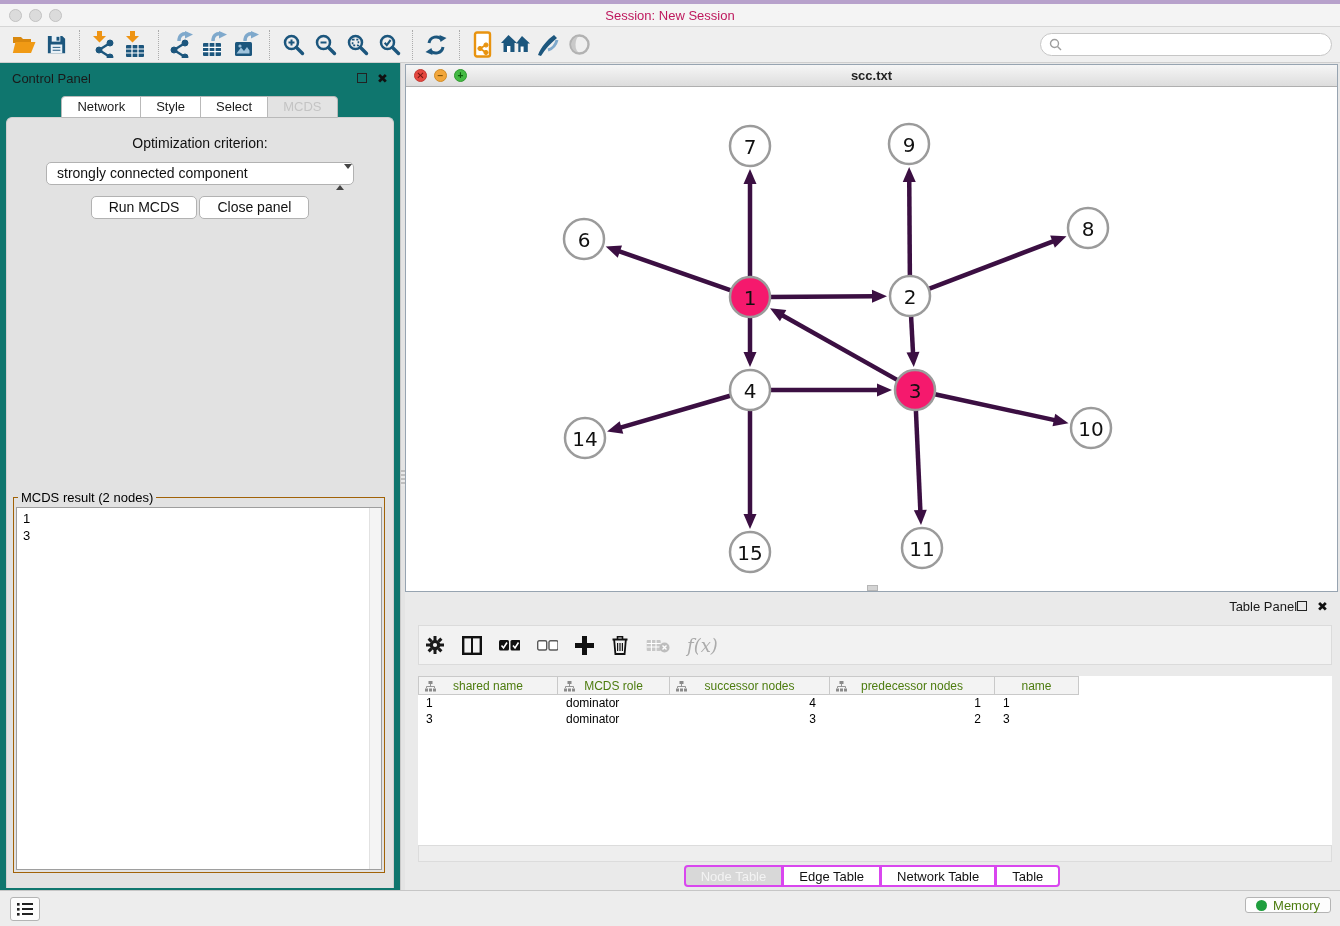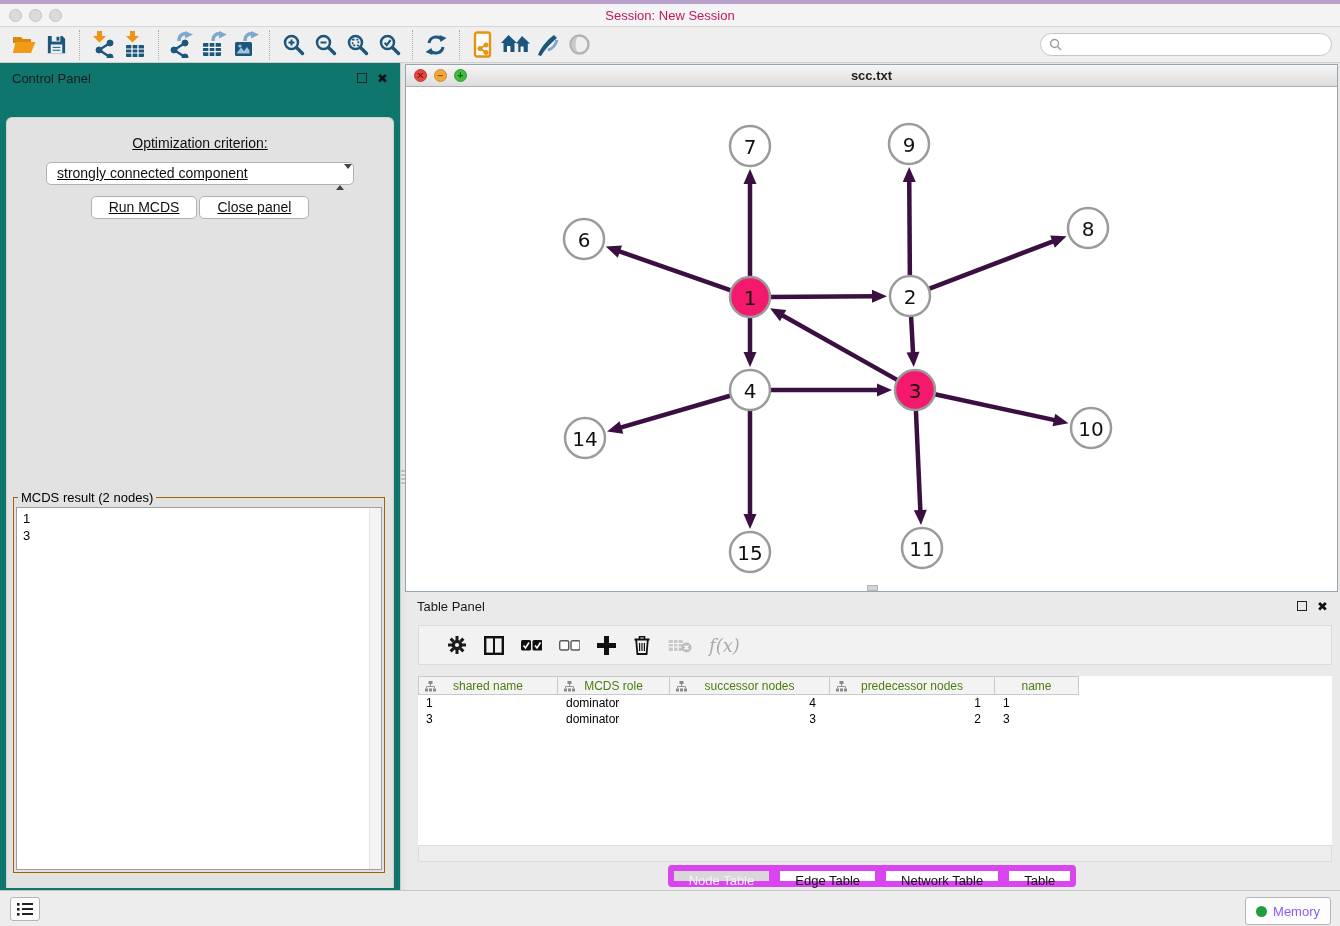--- a/index.html
+++ b/index.html
@@ -23,21 +23,21 @@
   
   .control-panel { position:absolute; left:0; top:63px; width:400px; height:827px; background:#0f766e; font-size:13px; }
   .cp-titlerow { height:30px; display:flex; align-items:center; padding:0 12px; }
   .panel-title { flex:1; color:#1A1A1A; }
   .float-sq { width:10px; height:10px; border:1.6px solid #222; margin-right:10px; }
   .close-x { font-size:13px; font-weight:bold; color:#111; }
   .cp-tabs { position:absolute; left:0; top:33px; width:100%; display:flex; justify-content:center; z-index:2; }
   .cp-tab { height:22px; line-height:20px; padding:0 15px; background:#FFF; border:1px solid #B9B9B9; margin-left:-1px; color:#1A1A1A; }
   .cp-tab:first-child { border-radius:4px 0 0 0; }
   .cp-tab.active { background:#E3E3E3; color:#C4C4C4; border-radius:0 4px 0 0; }
-  .cp-content { position:absolute; left:6px; right:6px; top:54px; bottom:2px; background:#E2E2E2; border:1px solid #CFCFCF; border-bottom:none; border-radius:6px 6px 0 0;text-decoration:underline; }
+  .cp-content { position:absolute; left:6px; right:6px; top:54px; bottom:2px; background:#E2E2E2; border:1px solid #CFCFCF; border-bottom:none; border-radius:6px 6px 0 0; }
   .opt-label { margin-top:17px; text-align:center; font-size:14px; color:#111; }
   .opt-select { position:relative; margin:11px auto 0; width:308px; height:23px; background:#FFF; border:1px solid #B2B2B2; border-radius:5px; font-size:14px; line-height:21px; padding-left:10px; color:#111; }
   .stepper { position:absolute; right:8px; top:4px; width:9px; height:15px; }
   .stepper .up { width:0; height:0; border-left:4.5px solid transparent; border-right:4.5px solid transparent; border-bottom:5.5px solid #444; margin-bottom:3px; }
   .stepper .down { width:0; height:0; border-left:4.5px solid transparent; border-right:4.5px solid transparent; border-top:5.5px solid #444; }
   .btn-row { margin-top:11px; display:flex; justify-content:center; gap:2px; }
   .cp-btn { height:23px; padding:0 17px; background:#FFF; border:1px solid #B2B2B2; border-radius:5px; font-size:14px; line-height:21px; color:#111; }
   .result-fs { position:absolute; left:6px; right:8px; top:372px; bottom:15px; border:1px solid #a16207; padding:2px; }
   .result-fs legend { font-size:13px; padding:0 3px; margin-left:2px; color:#000; }
   .result-box { position:relative; width:100%; height:100%; background:#FFF; border:1px solid #9E9E9E; overflow:hidden; }
@@ -55,44 +55,44 @@
   .itl.red { background:#E5473F; border:1px solid #C23A33; color:#71140F; }
   .itl.yellow { background:#F2A63B; border:1px solid #D08C26; color:#7D5208; }
   .itl.green { background:#44BA44; border:1px solid #2F9A2F; color:#0D5D0D; }
   .net-title { position:absolute; top:3px; width:100%; text-align:center; font-size:13px; color:#222;font-weight:bold; }
   .net-canvas { position:absolute; left:0; top:23px; right:0; bottom:0; background:#FFF; }
   .net-canvas svg { width:100%; height:100%; display:block; }
   .h-grip { position:absolute; left:50%; bottom:0px; width:11px; height:6px; margin-left:-5px; background:#D4D4D4; border:1px solid #B6B6B6; }
 
   
   .table-panel { position:absolute; left:405px; top:592px; width:935px; height:298px; background:#EAEAEA; font-size:13px; }
-  .tp-titlerow { height:28px; display:flex; align-items:center; padding:0 12px; }
-  .tp-toolbar { position:absolute; left:13px; right:8px; top:33px; height:40px; background:#F2F2F2; border:1px solid #DBDBDB; display:flex; align-items:center; gap:17px; padding-left:28px; }
+  .tp-titlerow { height:28px; display:flex; align-items:center; padding:0 12px;text-align:right; }
+  .tp-toolbar { position:absolute; left:13px; right:8px; top:33px; height:40px; background:#F2F2F2; border:1px solid #DBDBDB; display:flex; align-items:center; gap:17px; padding-left:6px; }
   .tp-toolbar .ticon { display:flex; align-items:center; justify-content:center; }
   .fx-label { font-family:"DejaVu Serif","Liberation Serif",serif; font-style:italic; font-size:18px; color:#ABABAB; }
   .tp-table { position:absolute; left:13px; right:8px; top:84px; height:169px; background:#FFF; overflow:hidden; }
   .tbl-head { display:flex; height:19px; }
   .tbl-th { position:relative; background:#F3F3F3; border-top:1px solid #C9C9C9; border-bottom:1px solid #C9C9C9; border-right:1px solid #C9C9C9; display:flex; align-items:center; justify-content:center; font-size:12px; color:#4d7c0f; }
   .tbl-th:first-child { border-left:1px solid #C9C9C9; }
   .tbl-th .hicon { position:absolute; left:6px; top:4px; }
   .tbl-row { display:flex; height:16px; }
   .tbl-td { font-size:12px; line-height:16px; color:#000; overflow:hidden; white-space:nowrap; }
   .tbl-td.left { text-align:left; padding-left:8px; }
   .tbl-td.right { text-align:right; padding-right:14px; }
   .tp-hscroll { position:absolute; left:13px; right:8px; top:253px; height:17px; background:#EEEEEE; border:1px solid #DCDCDC; }
   .tp-tabs { position:absolute; left:0; top:273px; width:100%; display:flex; justify-content:center; }
-  .tt-tab { height:22px; line-height:20px; padding:0 15px; background:#FFF; border:6px solid #d946ef; margin-left:-1px; font-size:13px; color:#111; }
+  .tt-tab { height:22px; line-height:20px; padding:0 15px; background:#FFF; border:2px solid #d946ef; margin-left:-1px; font-size:13px; color:#111; }
   .tt-tab:first-child { border-radius:4px 0 0 4px; }
   .tt-tab:last-child { border-radius:0 4px 4px 0; }
   .tt-tab.active { background:#D8D8D8; color:#F3F3F3; }
 
   
   .statusbar { position:absolute; left:0; top:890px; width:100%; height:36px; background:#EDEDED; border-top:1px solid #C6C6C6; }
   .sb-left-btn { position:absolute; left:10px; top:6px; width:30px; height:24px; background:#FDFDFD; border:1px solid #B4B4B4; border-radius:3px; display:flex; align-items:center; justify-content:center; }
-  .memory-btn { position:absolute; right:9px; top:6px; height:28px; padding:0 10px; background:#FDFDFD; border:1px solid #B4B4B4; border-radius:3px; display:flex; align-items:center; gap:6px; font-size:13px; color:#8b5cf6; }
+  .memory-btn { position:absolute; right:9px; top:6px; height:16px; padding:0 10px; background:#FDFDFD; border:1px solid #B4B4B4; border-radius:3px; display:flex; align-items:center; gap:6px; font-size:13px; color:#4d7c0f; }
   .green-dot { width:11px; height:11px; border-radius:50%; background:#1F9E3E; display:inline-block; }
 </style>
 </head>
 <body>
 
 <div class="app">
 
   <div class="top-strip"></div>
   <div class="titlebar">
     <span class="mac-dot" style="left:9px"></span>
@@ -245,20 +245,26 @@
         </svg>
       <input type="text" placeholder="" style="">
     </div>
   </div>
 
   <div class="control-panel">
     <div class="cp-titlerow">
       <span class="panel-title">Control Panel</span>
       <span class="float-sq"></span>
       <span class="close-x">✖</span>
+    </div>
+    <div class="cp-tabs">
+      <span class="cp-tab">Network</span>
+      <span class="cp-tab">Style</span>
+      <span class="cp-tab">Select</span>
+      <span class="cp-tab active">MCDS</span>
     </div>
     <div class="cp-content">
       <div class="opt-label">Optimization criterion:</div>
       <div class="opt-select">
         <span>strongly connected component</span>
         <span class="stepper"><span class="up"></span><span class="down"></span></span>
       </div>
       <div class="btn-row">
         <button class="cp-btn">Run MCDS</button>
         <button class="cp-btn">Close panel</button>

